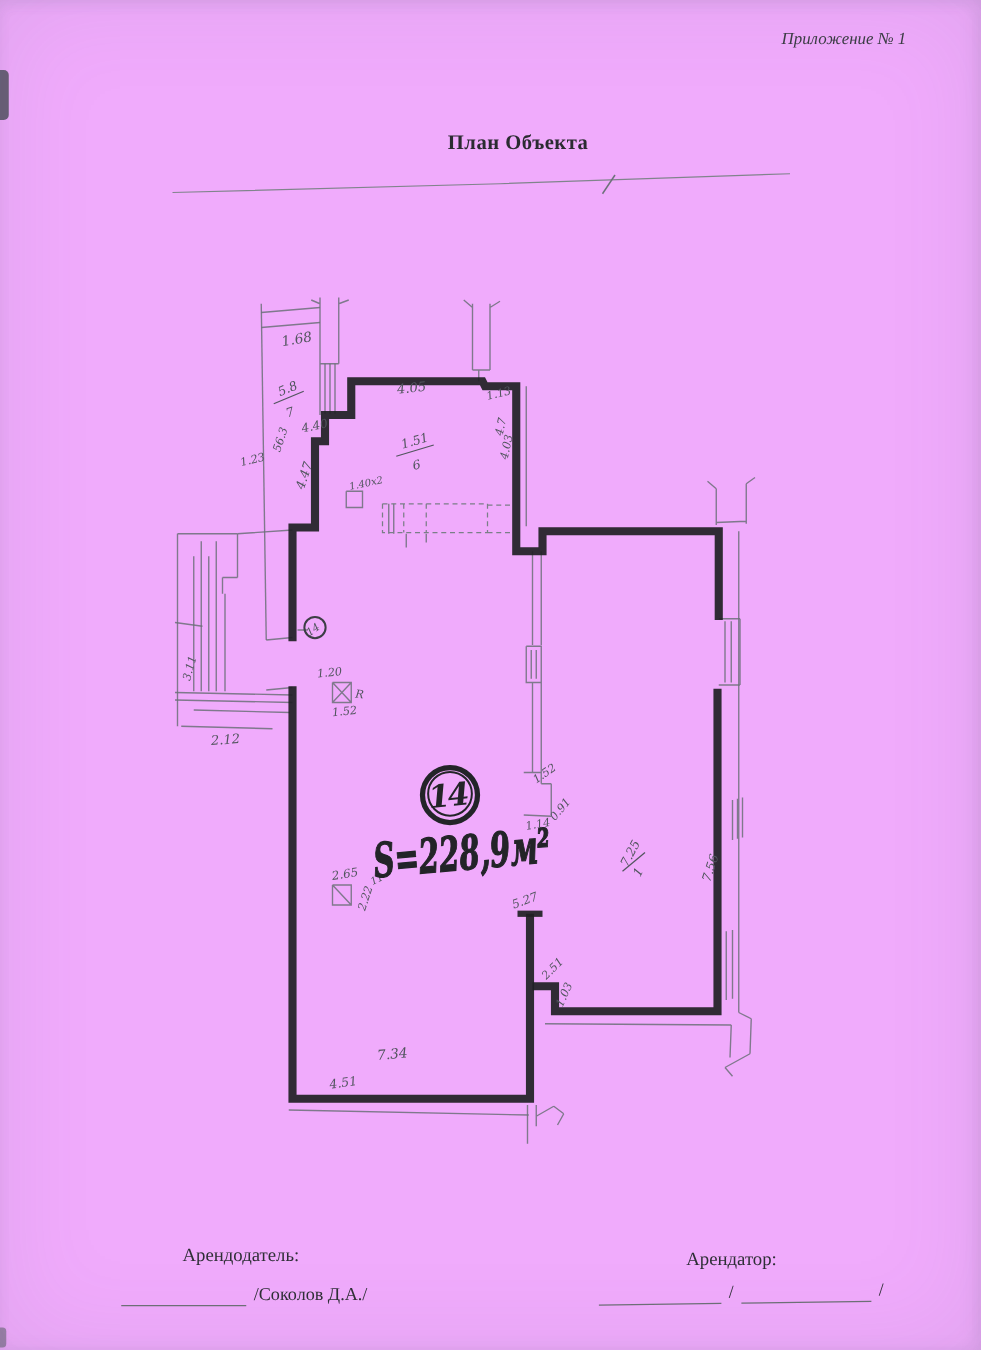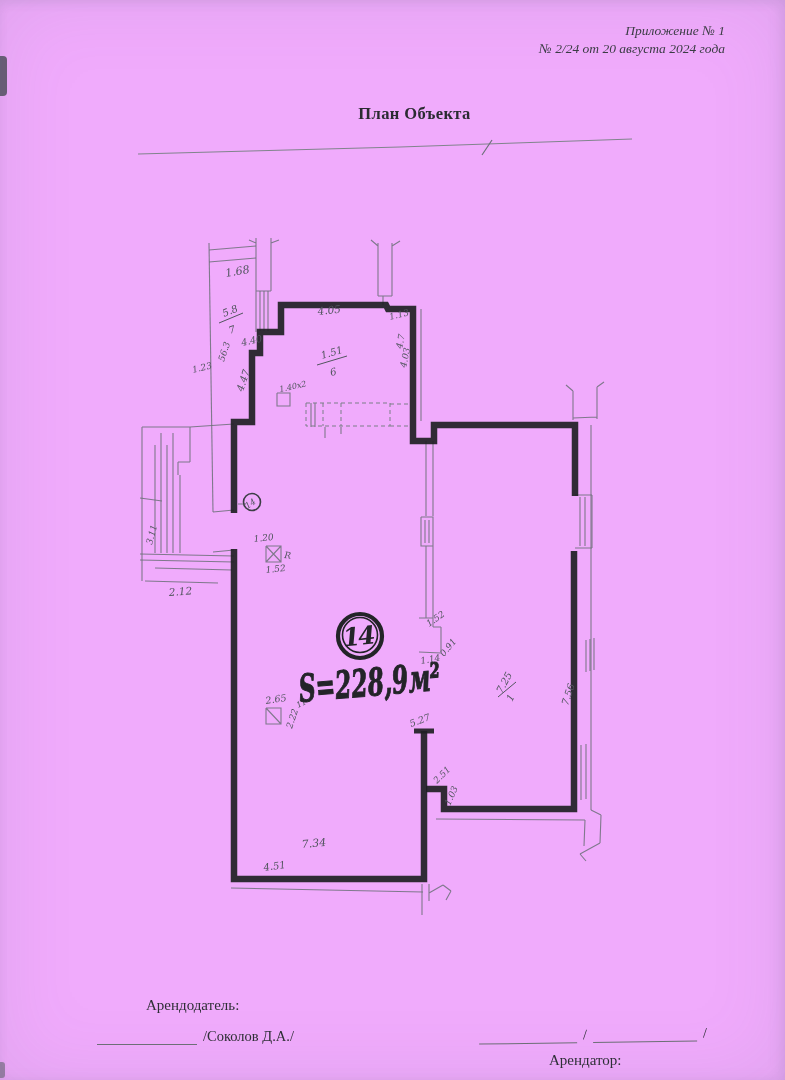--- a/index.html
+++ b/index.html
@@ -33,21 +33,20 @@
 </head>
 <body>
 
 <div class="page">
 
   <div class="smudge1"></div>
   <div class="smudge2"></div>
 
   <div class="hdr">
     <div>Приложение № 1</div>
-    <div>№  2/24 от 20 августа 2024 года</div>
   </div>
 
   <div class="title">План Объекта</div>
 
   <svg width="785" height="1080" viewBox="0 0 785 1080">
 
     <g stroke="#80848c" stroke-width="1" fill="none">
       <path d="M 138,154 L 400,147 L 632,139"></path>
       <path d="M 482,155 L 492,140" stroke="#6d717a" stroke-width="1.2"></path>
     </g>
@@ -139,21 +138,21 @@
 
     <text class="big" font-size="38" transform="translate(300,702) rotate(-5)" textLength="142" lengthAdjust="spacingAndGlyphs" stroke="#232428" stroke-width="1">S=228,9м²</text>
   </svg>
 
   <div class="foot-label" style="left:146px;top:997px;">Арендодатель:</div>
   <div class="sigrow" style="left:97px;top:1028px;align-items:center;">
     <span class="sigline" style="width:100px;"></span>
     <span>/Соколов Д.А./</span>
   </div>
 
-  <div class="foot-label" style="left:549px;top:1052px;">Арендатор:</div>
+  <div class="foot-label" style="left:549px;top:1000px;">Арендатор:</div>
   <div class="sigrow" style="left:479px;top:1026px;transform:rotate(-0.8deg);">
     <span class="sigline" style="width:98px;"></span>
     <span>/</span>
     <span class="sigline" style="width:104px;"></span>
     <span>/</span>
   </div>
 
 </div>
 
 </body></html>

